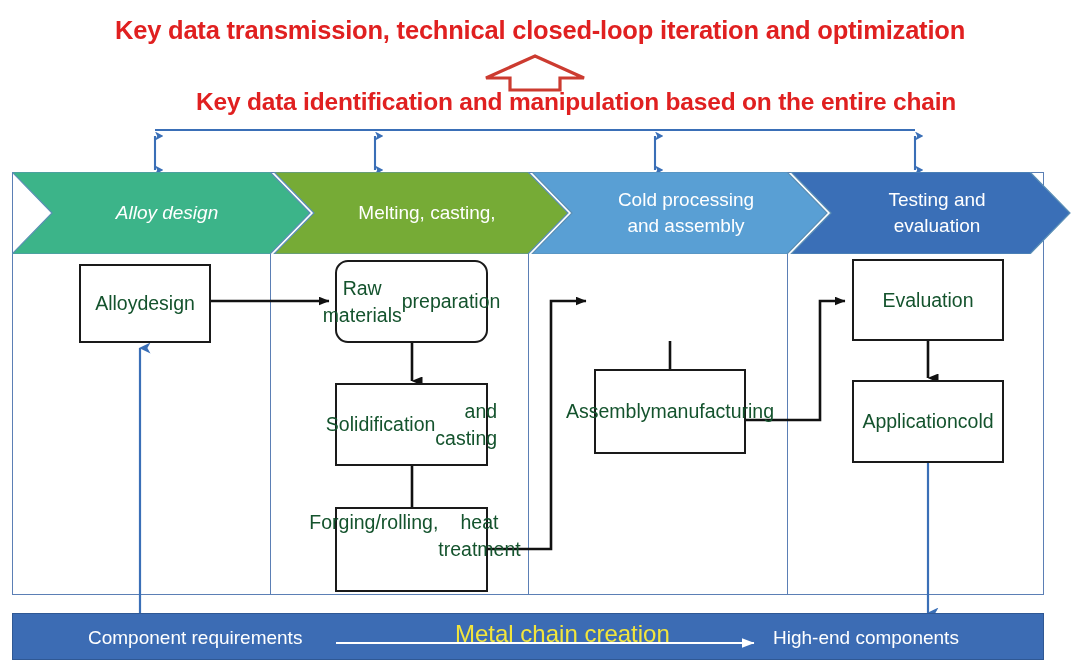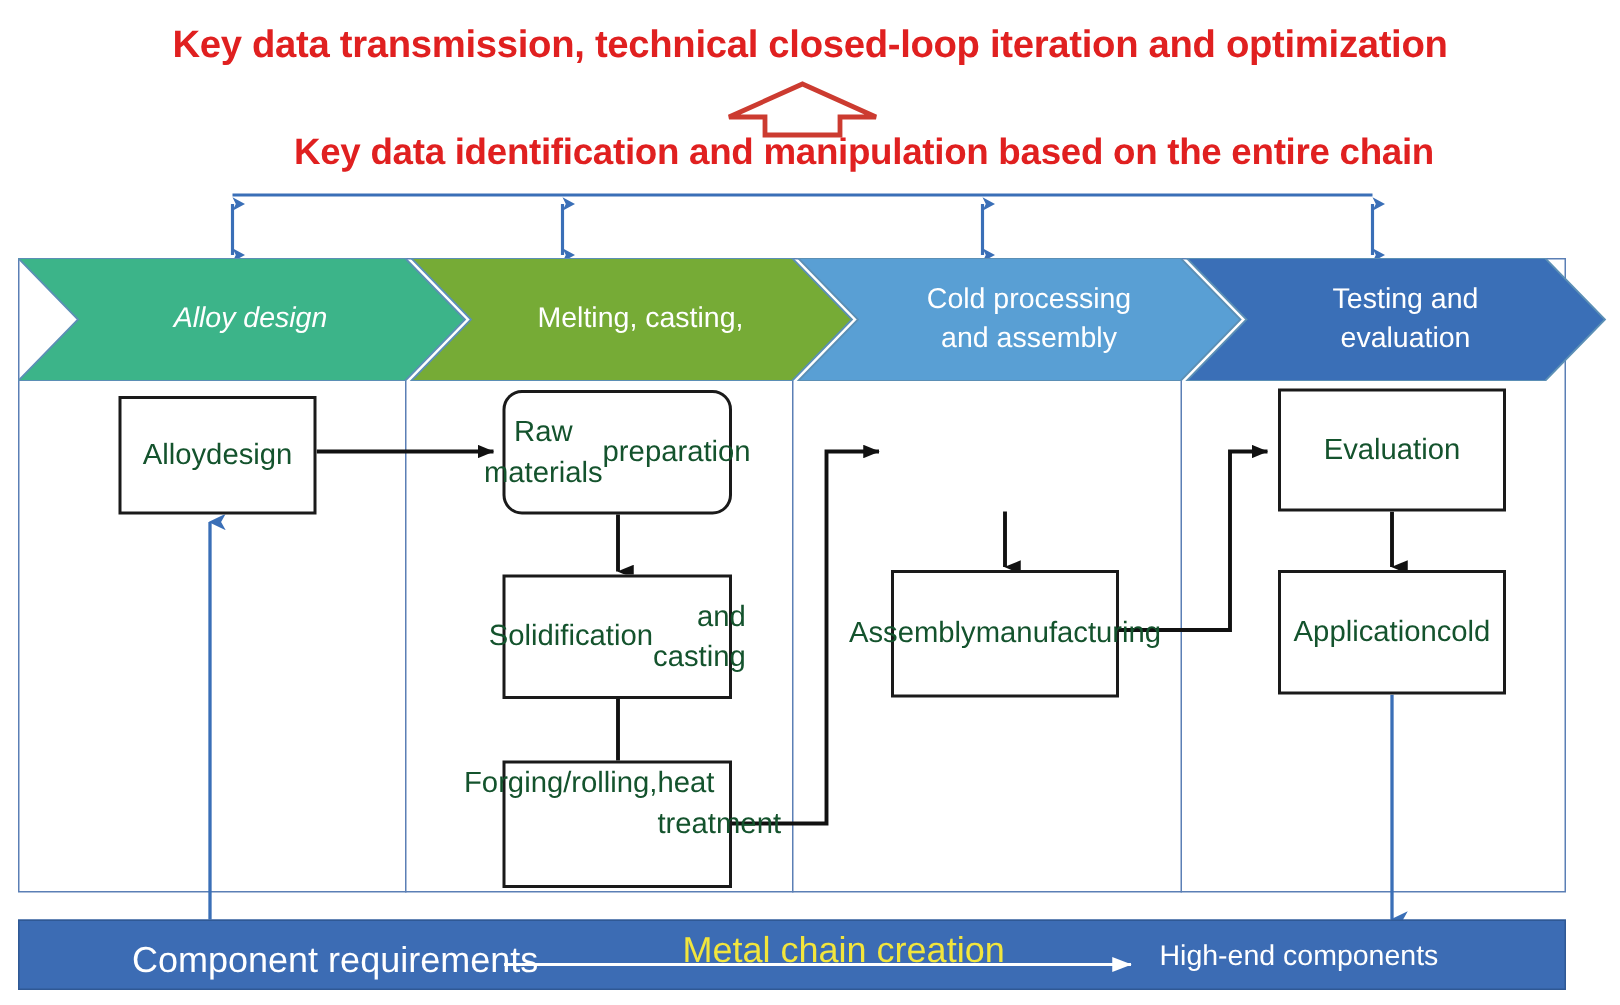--- a/index.html
+++ b/index.html
@@ -116,21 +116,21 @@
     width: 1032px;
     height: 47px;
     background: #3c6cb4;
     border: 1px solid #2f5894;
     box-sizing: border-box;
   }
   #bar-left-text {
     left: 88px;
     top: 627px;
     color: #ffffff;
-    font-size: 24px;
+    font-size: 19px;
     white-space: nowrap;
   }
   #bar-right-text {
     left: 773px;
     top: 627px;
     color: #ffffff;
     font-size: 19px;
     white-space: nowrap;
   }
   #bar-mid-text {
@@ -252,27 +252,27 @@
   <div class="abs pbox" style="left:335px; top:260px; width:153px; height:83px;border-radius:13px;">
     <span>Raw materials</span>
     <span>preparation</span>
   </div>
 
   <div class="abs pbox" style="left:335px; top:383px; width:153px; height:83px;text-align:right;">
     <span>Solidification</span>
     <span>and casting</span>
   </div>
 
-  <div class="abs pbox left-align" style="left:335px; top:507px; width:153px; height:85px;">
+  <div class="abs pbox left-align" style="left:335px; top:507px; width:153px; height:85px;text-align:center;">
     <span>Forging/rolling,</span>
     <span>heat treatment</span>
   </div>
 
 
-  <div class="abs pbox" style="left:594px; top:380px; width:152px; height:85px;">
+  <div class="abs pbox" style="left:594px; top:369px; width:152px; height:85px;">
     <span>Assembly</span>
     <span>manufacturing</span>
   </div>
 
   <div class="abs pbox" style="left:852px; top:259px; width:152px; height:82px;">
     <span>Evaluation</span>
     <span></span>
   </div>
 
   <div class="abs pbox" style="left:852px; top:380px; width:152px; height:83px;">

